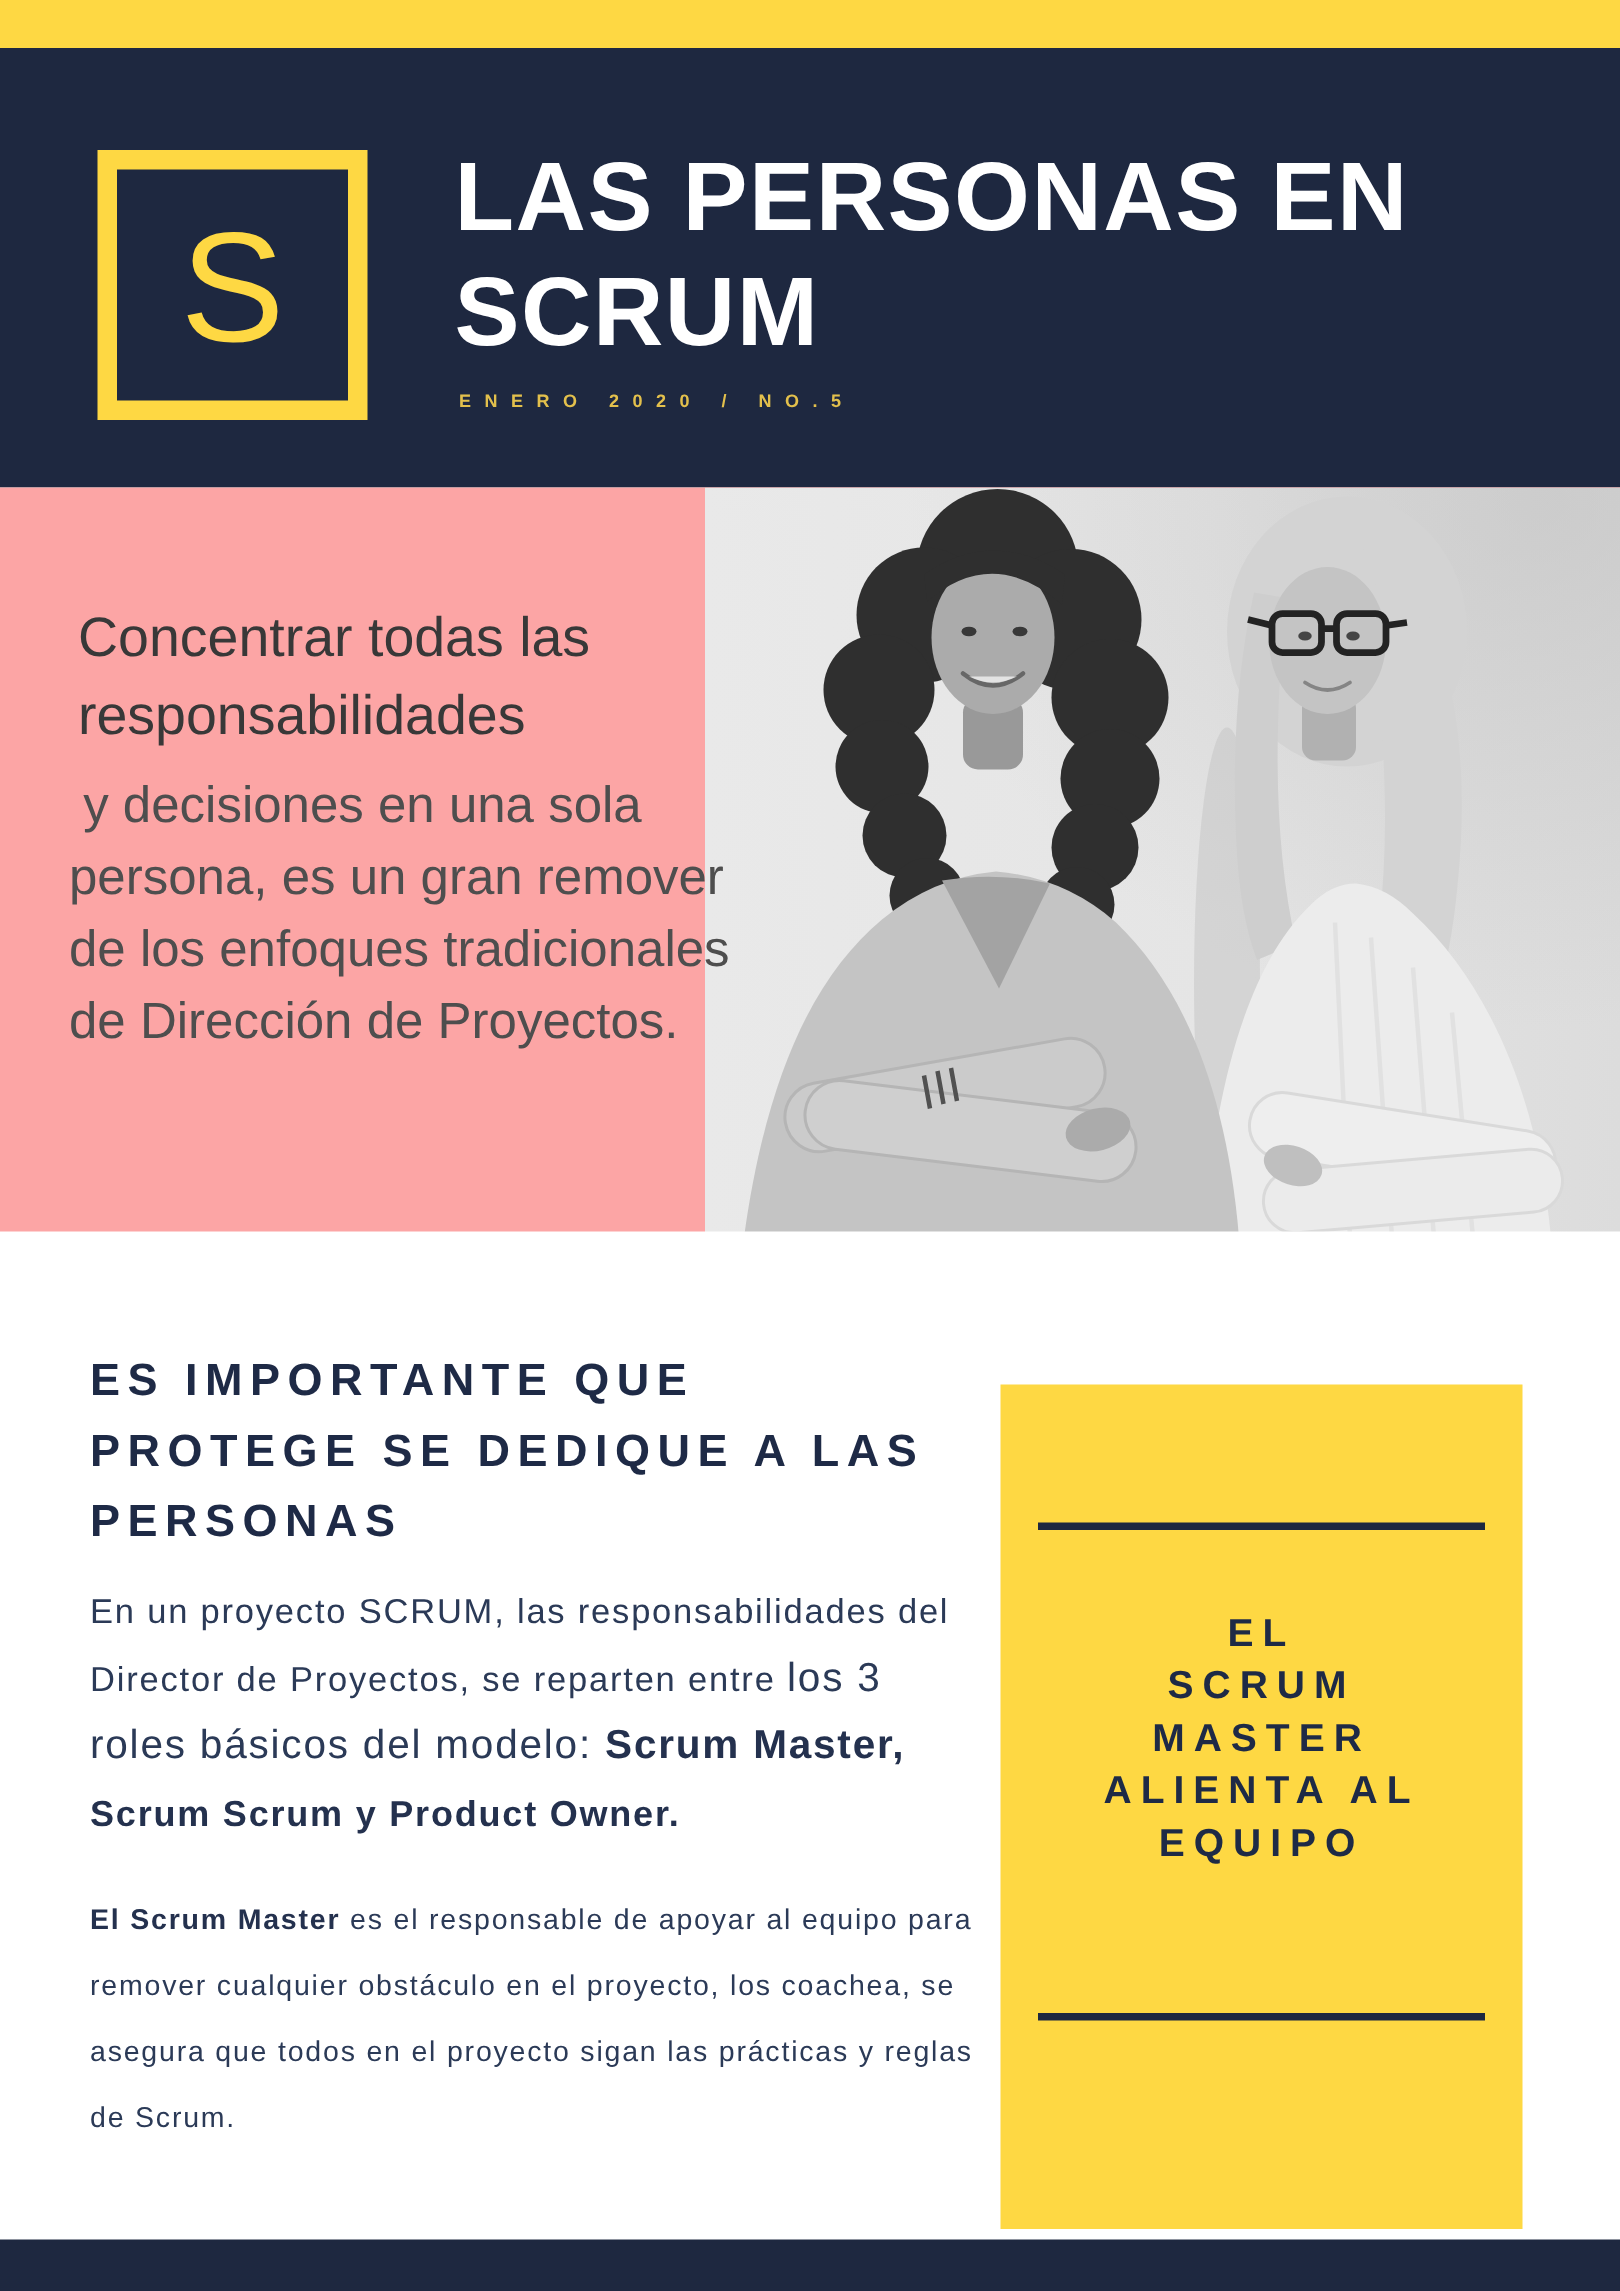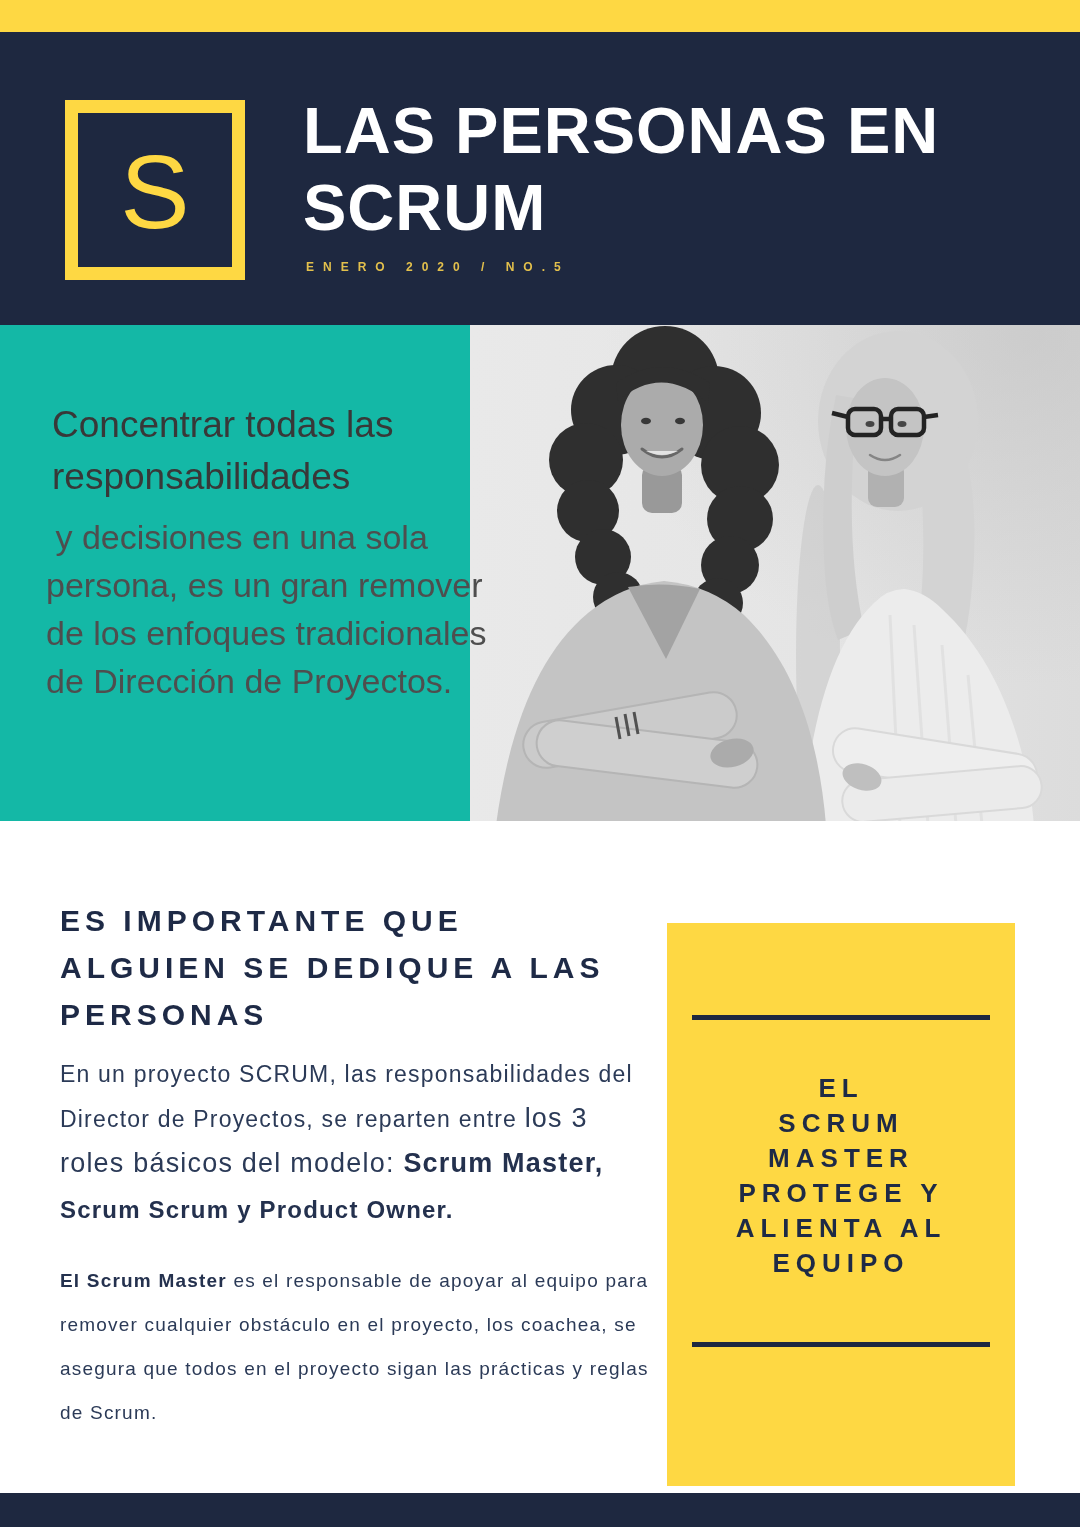--- a/index.html
+++ b/index.html
@@ -23,21 +23,21 @@
   .title{
     position:absolute;left:303px;top:60px;margin:0;
     color:#ffffff;font-size:65px;line-height:77px;font-weight:800;letter-spacing:1px;
   }
   .title-line{display:block;}
   .issue{
     position:absolute;left:306px;top:228px;
     color:#e3c04c;font-size:12px;font-weight:700;letter-spacing:9px;
   }
   
-  .hero{position:absolute;left:0;top:325px;width:1080px;height:500px;background:#14b8a6;overflow:hidden;}
+  .hero{position:absolute;left:0;top:325px;width:1080px;height:500px;background:#fca5a5;overflow:hidden;}
   .photo{position:absolute;right:0;top:0;width:610px;height:500px;filter:grayscale(1);}
   .hero-lead{
     position:absolute;left:52px;top:74px;margin:0;max-width:430px;
     color:#383838;font-size:37px;line-height:52px;font-weight:500;
   }
   .hero-body{
     position:absolute;left:46px;top:188px;margin:0;max-width:478px;
     color:#4e4e4e;font-size:34px;line-height:48px;font-weight:400;white-space:pre-wrap;
   }
   
@@ -159,39 +159,38 @@
     </svg>
 
     <p class="hero-lead">Concentrar todas las responsabilidades</p>
     <p class="hero-body"> y decisiones en una sola persona, es un gran remover de los enfoques tradicionales de Dirección de Proyectos.</p>
   </section>
 
   <section class="article">
     <div class="text-col">
       <h2 class="heading">
         <span class="heading-line">ES IMPORTANTE QUE</span>
-        <span class="heading-line">ALGUIEN SE DEDIQUE A LAS</span>
+        <span class="heading-line">PROTEGE SE DEDIQUE A LAS</span>
         <span class="heading-line">PERSONAS</span>
       </h2>
       <p class="p1">
         <span>En un proyecto SCRUM, las responsabilidades del Director de Proyectos, se reparten entre </span><span class="seg-large">los 3 roles básicos del modelo: </span><span class="seg-large bold">Scrum Master,</span>
       </p>
       <p class="p1b">Scrum Scrum y Product Owner.</p>
       <p class="p2">
         <span class="bold">El Scrum Master</span><span> es el responsable de apoyar al equipo para remover cualquier obstáculo en el proyecto, los coachea, se asegura que todos en el proyecto sigan las prácticas y reglas de Scrum.</span>
       </p>
     </div>
 
     <aside class="quote-box">
       <div class="quote-rule top"></div>
       <div class="quote-text">
         <span class="quote-line">EL</span>
         <span class="quote-line">SCRUM</span>
         <span class="quote-line">MASTER</span>
-        <span class="quote-line">PROTEGE Y</span>
         <span class="quote-line">ALIENTA AL</span>
         <span class="quote-line">EQUIPO</span>
       </div>
       <div class="quote-rule bottom"></div>
     </aside>
   </section>
 
   <footer class="footer"></footer>
 
 </div>

